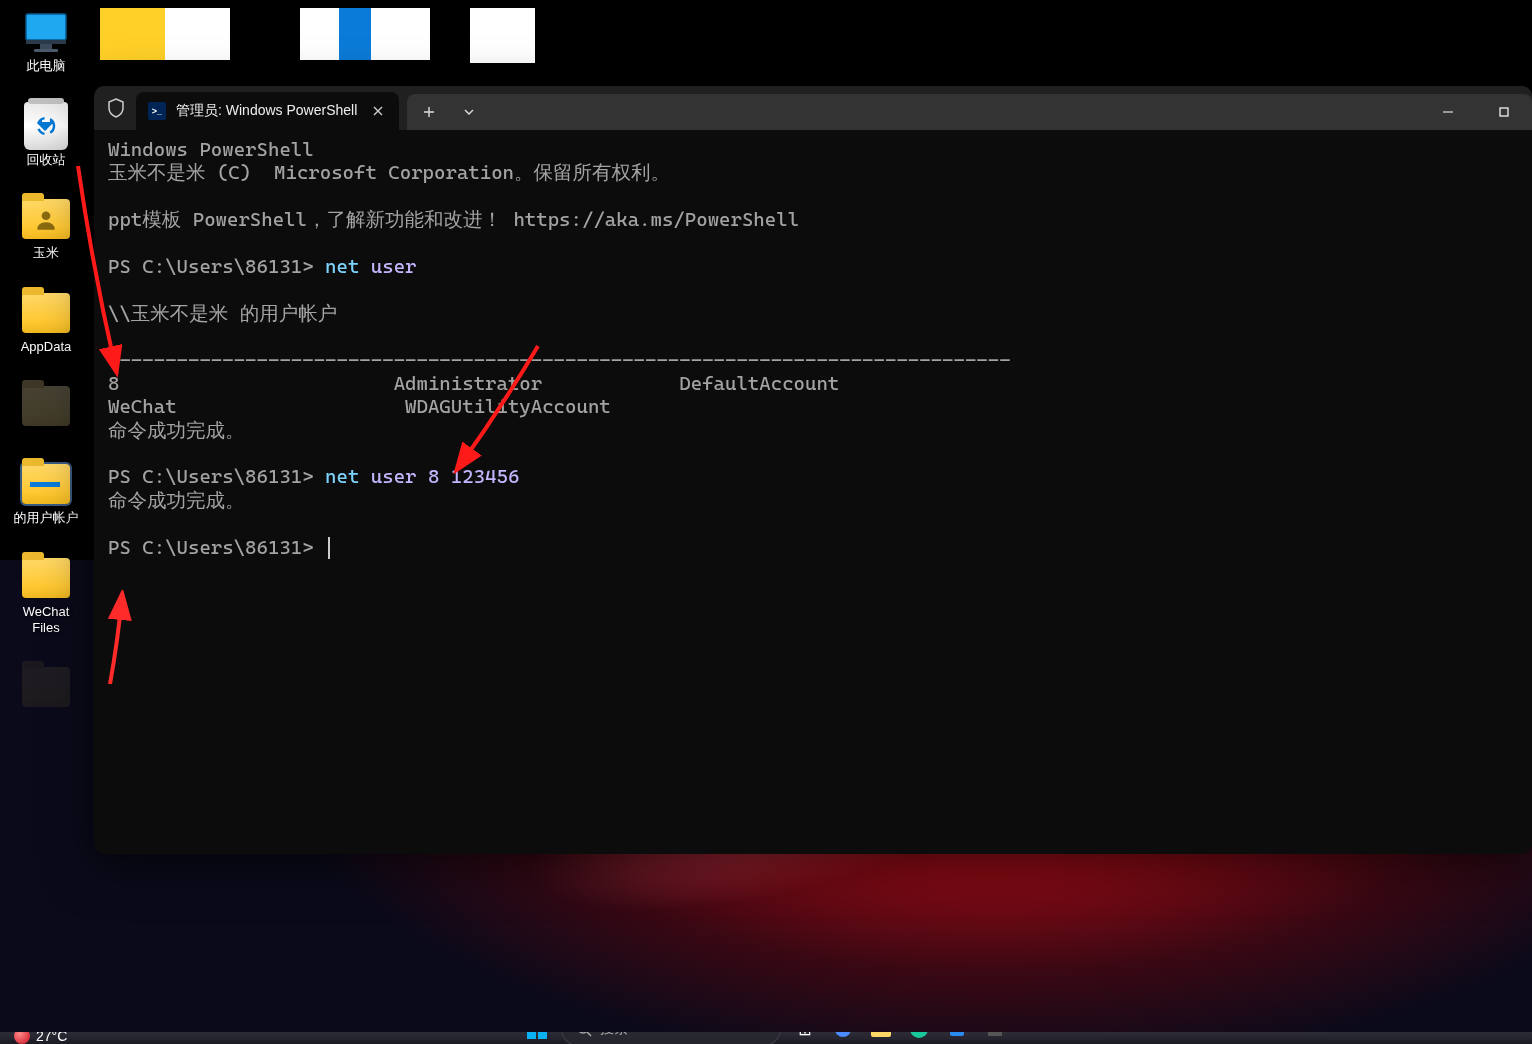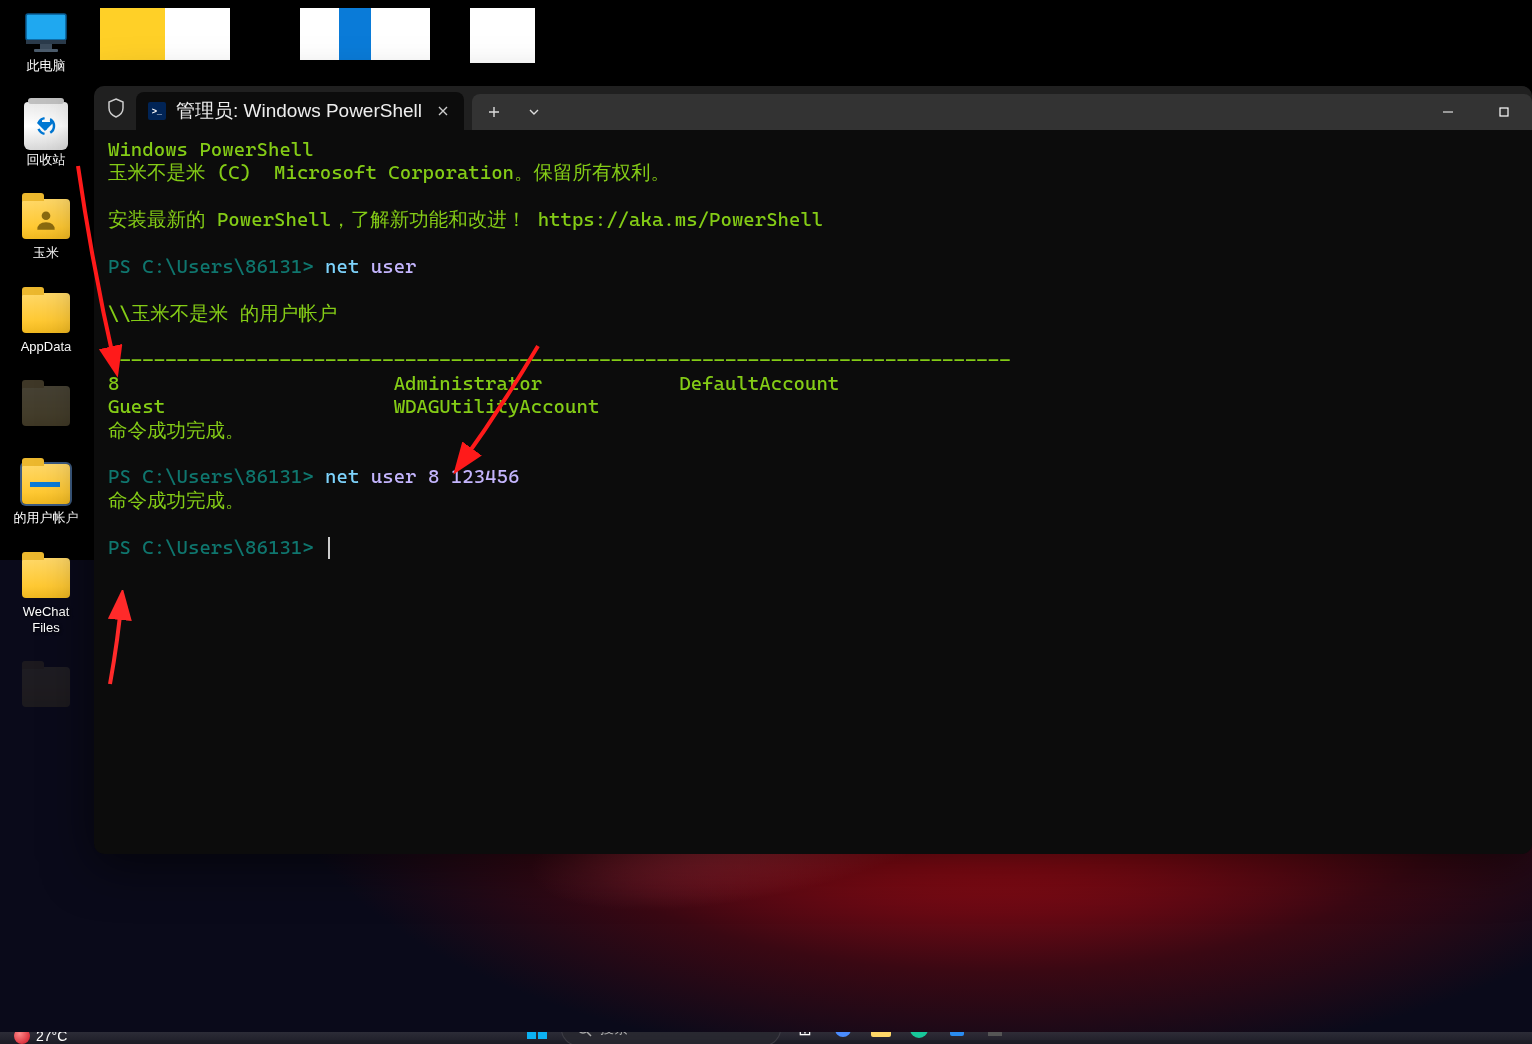--- a/index.html
+++ b/index.html
@@ -214,21 +214,21 @@
       border-radius: 2px;
       display: flex;
       align-items: center;
       justify-content: center;
       color: #fff;
       font-size: 9px;
       font-weight: bold;
     }
     .tab-title {
       color: #eee;
-      font-size: 19px;
+      font-size: 14px;
       flex: 1;
     }
     .tab-close {
       width: 22px;
       height: 22px;
       display: flex;
       align-items: center;
       justify-content: center;
       color: #ccc;
       border-radius: 3px;
@@ -280,24 +280,24 @@
       left: 0;
       right: 0;
       bottom: 0;
       padding: 8px 14px;
       font-family: "Cascadia Mono", "Consolas", monospace;
       font-size: 19.5px;
       line-height: 1.2;
       color: #cccccc;
       white-space: pre;
     }
-    .ps-prompt { color: #0f766e; }
+    .ps-prompt { color: #a3a3a3; }
     .ps-cmd { color: #7dd3fc; }
     .ps-arg { color: #c4b5fd; }
-    .ps-body { color: #84cc16; }
+    .ps-body { color: #a3a3a3; }
     .cursor {
       display: inline-block;
       width: 2px;
       height: 22px;
       background: #ccc;
       vertical-align: text-bottom;
       margin-left: 3px;
     }
     
     
@@ -492,29 +492,29 @@
                 <rect x="2" y="2" width="8" height="8" fill="none" stroke="#fff" stroke-width="1.2"></rect>
               </svg>
           </div>
         </div>
       </div>
     </div>
 
     <div class="terminal-body"><span class="ps-body">Windows PowerShell</span>
 <span class="ps-body">玉米不是米 (C)  </span><span class="ps-body">Microsoft Corporation</span><span class="ps-body">。保留所有权利。</span>
 
-<span class="ps-body">安装最新的 </span><span class="ps-body">PowerShell</span><span class="ps-body">，了解新功能和改进！</span> <span class="ps-body">https://aka.ms/PowerShell</span>
+<span class="ps-body">ppt模板 </span><span class="ps-body">PowerShell</span><span class="ps-body">，了解新功能和改进！</span> <span class="ps-body">https://aka.ms/PowerShell</span>
 
 <span class="ps-prompt">PS C:\Users\86131&gt; </span><span class="ps-cmd">net </span><span class="ps-arg">user</span>
 
 <span class="ps-body">\\玉米不是米 的用户帐户</span>
 
 <span class="ps-body">-------------------------------------------------------------------------------</span>
 <span class="ps-body">8</span>                        <span class="ps-body">Administrator</span>            <span class="ps-body">DefaultAccount</span>
-<span class="ps-body">Guest</span>                    <span class="ps-body">WDAGUtilityAccount</span>
+<span class="ps-body">WeChat</span>                    <span class="ps-body">WDAGUtilityAccount</span>
 <span class="ps-body">命令成功完成。</span>
 
 <span class="ps-prompt">PS C:\Users\86131&gt; </span><span class="ps-cmd">net </span><span class="ps-arg">user </span><span class="ps-arg">8 123456</span>
 <span class="ps-body">命令成功完成。</span>
 
 <span class="ps-prompt">PS C:\Users\86131&gt; </span><span class="cursor"></span></div>
   </div>
 
   <svg class="arrow" style="top:160px;left:68px" width="70" height="220">
     <defs>

